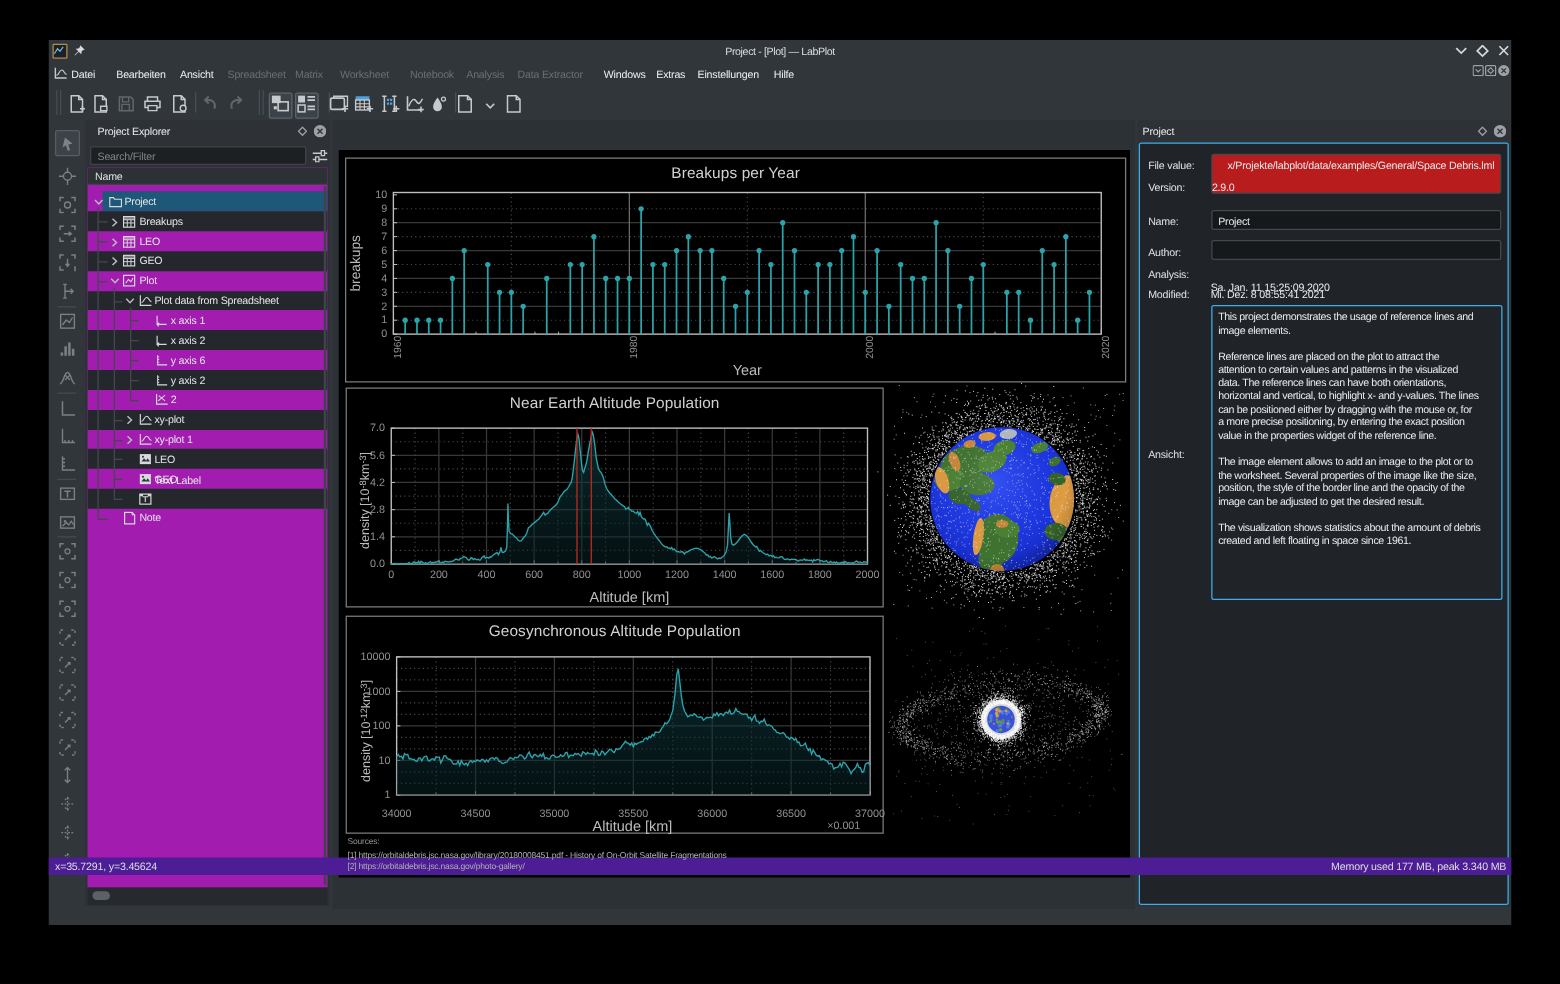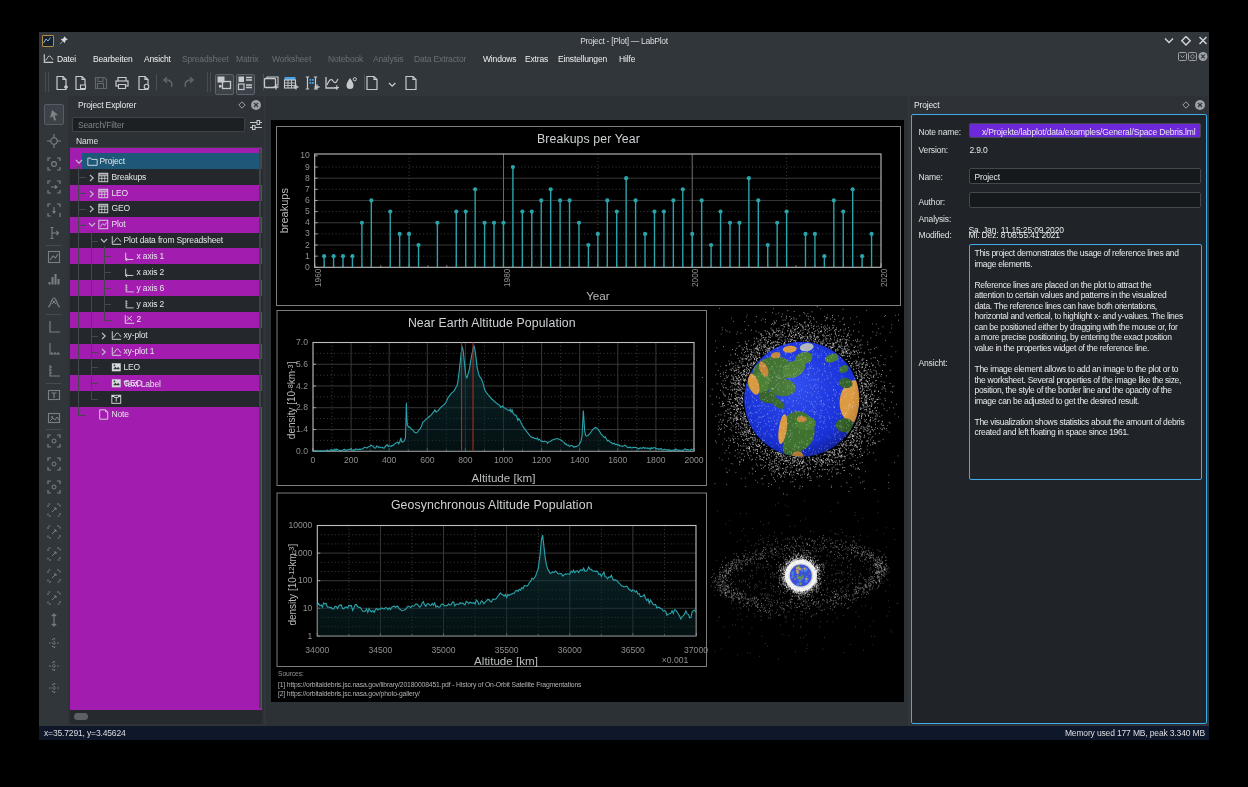--- a/index.html
+++ b/index.html
@@ -432,22 +432,22 @@
  <div class="abs" style="left:871px;top:64px;width:298px;height:629px;background:#2e3237">
    <div class="abs" style="left:4px;top:3px;height:12px;line-height:12px;color:#e8eaec">Project</div>
    <svg width="8" height="8" viewBox="0 0 8 8" style="position:absolute;left:272px;top:5px">
         <path d="M4 0.8l3.2 3.2L4 7.2 0.8 4z" fill="none" stroke="#9da1a5" stroke-width="1"></path>
       </svg>
    <svg width="10" height="10" viewBox="0 0 10 10" style="position:absolute;left:285px;top:4px">
         <circle cx="5" cy="5" r="5" fill="#9da1a5"></circle>
         <path d="M3 3l4 4M7 3l-4 4" stroke="#2e3338" stroke-width="1.1"></path>
       </svg>
    <div class="abs" style="left:0.5px;top:18px;width:296px;height:610px;background:#202428;border:1px solid #3daee9;border-radius:2px">
-     <div class="abs" style="left:7px;top:11.5px;color:#dfe1e3">Note name:</div>
-     <div class="abs" style="left:57px;top:8px;width:232px;height:15px;background:#6d28d9;border:1px solid #42484e;border-radius:2px;overflow:hidden">
+     <div class="abs" style="left:7px;top:11.5px;color:#dfe1e3">File value:</div>
+     <div class="abs" style="left:57px;top:8px;width:232px;height:32px;background:#b91c1c;border:1px solid #42484e;border-radius:2px;overflow:hidden">
        <div class="abs" style="right:4px;top:1.5px;line-height:12px;white-space:nowrap;color:#e8eaec">x/Projekte/labplot/data/examples/General/Space Debris.lml</div>
      </div>
      <div class="abs" style="left:7px;top:29.5px;color:#dfe1e3">Version:</div>
      <div class="abs" style="left:58px;top:29.5px;color:#e8eaec">2.9.0</div>
      <div class="abs" style="left:7px;top:57px;color:#dfe1e3">Name:</div>
      <div class="abs" style="left:57px;top:53px;width:232px;height:16px;background:#16191c;border:1px solid #42484e;border-radius:2px">
        <div class="abs" style="left:5px;top:2px;line-height:12px;color:#e8eaec">Project</div>
      </div>
      <div class="abs" style="left:7px;top:81.5px;color:#dfe1e3">Author:</div>
      <div class="abs" style="left:57px;top:77px;width:232px;height:16px;background:#16191c;border:1px solid #42484e;border-radius:2px"></div>
@@ -472,21 +472,21 @@
 the worksheet. Several properties of the image like the size,
 position, the style of the border line and the opacity of the
 image can be adjusted to get the desired result.
 
 The visualization shows statistics about the amount of debris
 created and left floating in space since 1961.</div>
      </div>
    </div>
  </div>
 
- <div class="abs" style="left:0;top:694px;width:100%;height:14px;background:#0f172a">
+ <div class="abs" style="left:0;top:654px;width:100%;height:14px;background:#4c1d95">
    <div class="abs" style="left:5px;top:1px;line-height:12px;color:#dcdee0">x=35.7291, y=3.45624</div>
    <div class="abs" style="right:4px;top:1px;line-height:12px;color:#dcdee0">Memory used 177 MB, peak 3.340 MB</div>
  </div>
 </div>
 
 <svg width="633" height="582" viewBox="0 0 633 582" font-family="Liberation Sans, sans-serif" style="position:absolute;left:271px;top:120px">
 <defs>
 <linearGradient id="tg" x1="0" y1="0" x2="0" y2="1">
  <stop offset="0%" stop-color="#114449" stop-opacity="0.58"></stop>
  <stop offset="100%" stop-color="#092327" stop-opacity="0.48"></stop>

